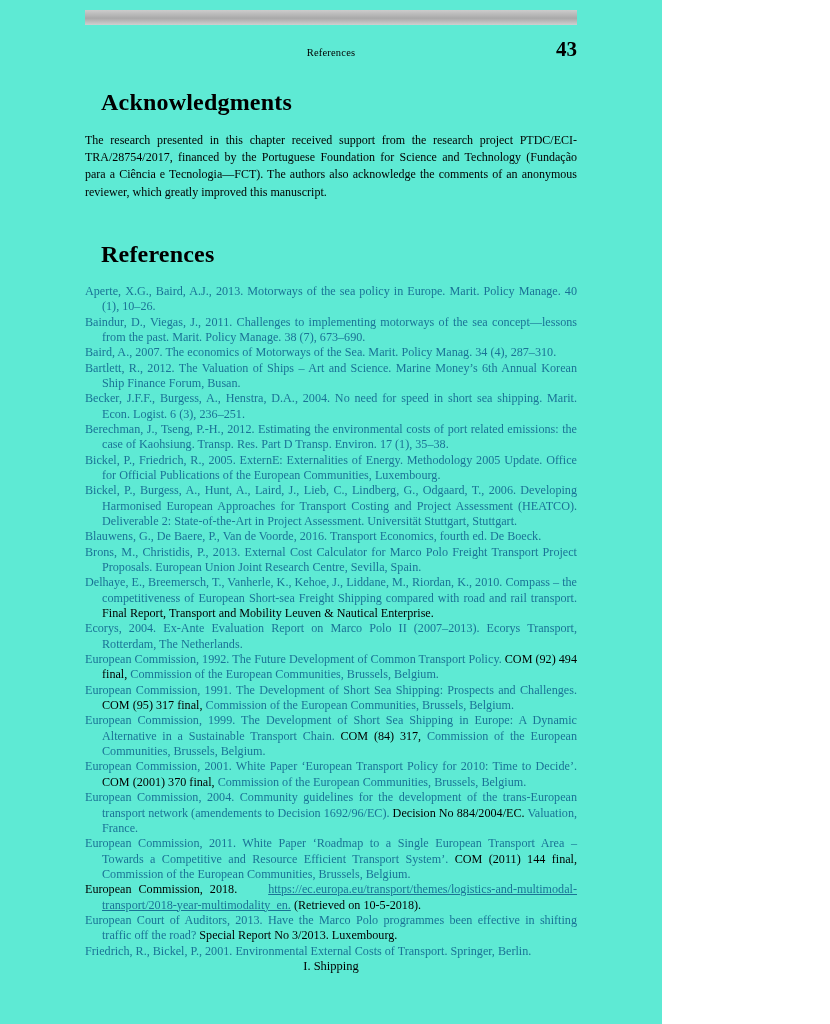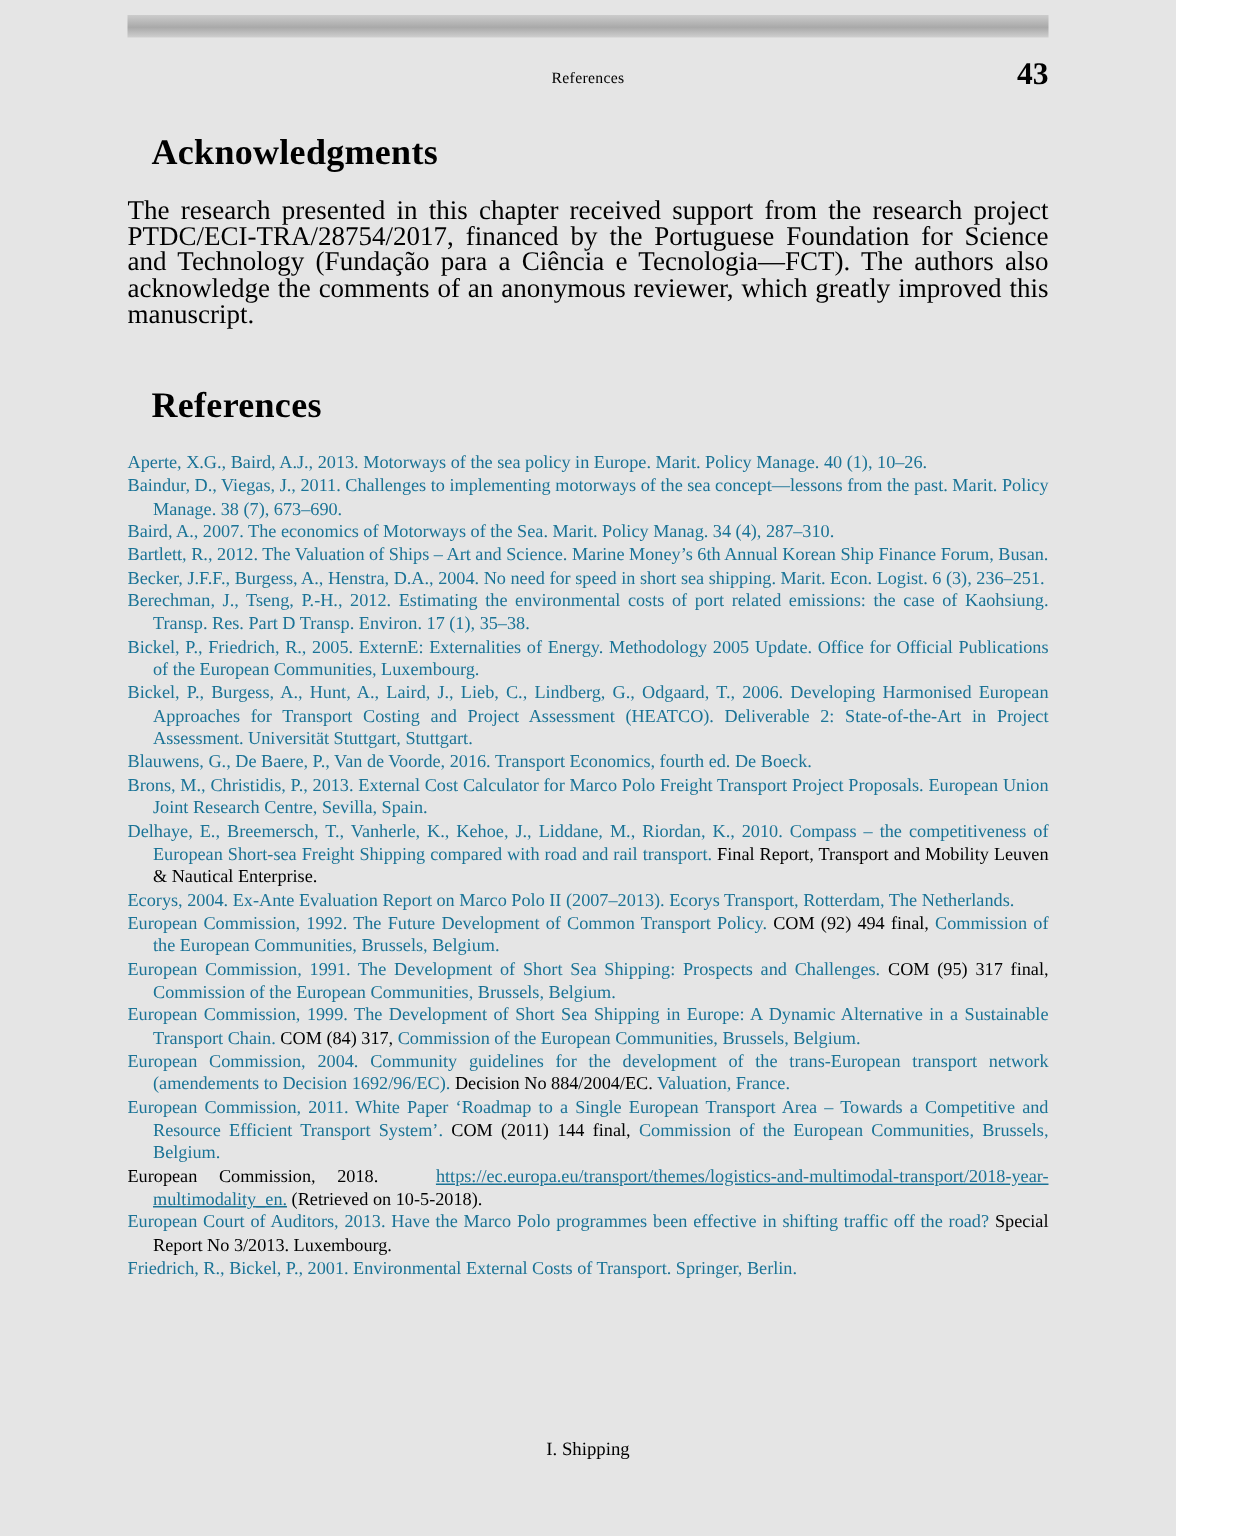--- a/index.html
+++ b/index.html
@@ -1,17 +1,17 @@
 <!DOCTYPE html>
 <html style="--link-color: #1a7396;"><head>
 <meta charset="utf-8">
 <style>
   html,body { margin:0; padding:0; background:#ffffff; }
   .page {
-    width:784px; height:1024px; background:#e5e5e5; position:relative;
+    width:662px; height:1024px; background:#5eead4; position:relative;
     font-family:"Liberation Serif","DejaVu Serif",serif; color:#000;
     overflow:hidden; box-sizing:border-box;
   }
   .content { padding:10px 85px 0 85px; }
   .topbar {
     height:15px; width:100%;
     background:linear-gradient(180deg,#cccccc 0%,#a9a9a9 55%,#cfcfcf 100%);
   }
   .running { position:relative; height:40px; margin-top:10px; }
   .running-title {
@@ -19,21 +19,21 @@
     font-size:10.5px; letter-spacing:.2px;
   }
   .page-num {
     position:absolute; right:0; top:2px; font-size:21px; font-weight:bold;
   }
   h1.section-heading {
     font-size:24px; font-weight:bold; margin:16px; letter-spacing:.2px;
   }
   .ack-heading { margin-top:14px !important; }
   .ack-body {
-    font-size:18px; line-height:17.2px; text-align:justify;
+    font-size:12px; line-height:17.2px; text-align:justify;
     margin:10px 0 0 0;
   }
   .refs-heading { margin-top:40px !important; }
   .ref-list { margin-top:13px; }
   .ref-entry {
     font-size:12.15px; line-height:15.35px; text-align:justify;
     margin:0; padding-left:17px; text-indent:-17px; color:#000;
   }
   .seg-link { color:var(--link-color,#1a7396); }
   .seg-url  { color:var(--link-color,#1a7396); text-decoration:underline;margin-left:24px; }
@@ -69,20 +69,21 @@
         <p class="ref-entry"><span class="seg-link">Berechman, J., Tseng, P.-H., 2012. Estimating the environmental costs of port related emissions: the case of Kaohsiung. Transp. Res. Part D Transp. Environ. 17 (1), 35–38.</span></p>
         <p class="ref-entry"><span class="seg-link">Bickel, P., Friedrich, R., 2005. ExternE: Externalities of Energy. Methodology 2005 Update. Office for Official Publications of the European Communities, Luxembourg.</span></p>
         <p class="ref-entry"><span class="seg-link">Bickel, P., Burgess, A., Hunt, A., Laird, J., Lieb, C., Lindberg, G., Odgaard, T., 2006. Developing Harmonised European Approaches for Transport Costing and Project Assessment (HEATCO). Deliverable 2: State-of-the-Art in Project Assessment. Universität Stuttgart, Stuttgart.</span></p>
         <p class="ref-entry"><span class="seg-link">Blauwens, G., De Baere, P., Van de Voorde, 2016. Transport Economics, fourth ed. De Boeck.</span></p>
         <p class="ref-entry"><span class="seg-link">Brons, M., Christidis, P., 2013. External Cost Calculator for Marco Polo Freight Transport Project Proposals. European Union Joint Research Centre, Sevilla, Spain.</span></p>
         <p class="ref-entry"><span class="seg-link">Delhaye, E., Breemersch, T., Vanherle, K., Kehoe, J., Liddane, M., Riordan, K., 2010. Compass – the competitiveness of European Short-sea Freight Shipping compared with road and rail transport. </span><span class="seg-plain">Final Report, Transport and Mobility Leuven &amp; Nautical Enterprise.</span></p>
         <p class="ref-entry"><span class="seg-link">Ecorys, 2004. Ex-Ante Evaluation Report on Marco Polo II (2007–2013). Ecorys Transport, Rotterdam, The Netherlands.</span></p>
         <p class="ref-entry"><span class="seg-link">European Commission, 1992. The Future Development of Common Transport Policy. </span><span class="seg-plain">COM (92) 494 final, </span><span class="seg-link">Commission of the European Communities, Brussels, Belgium.</span></p>
         <p class="ref-entry"><span class="seg-link">European Commission, 1991. The Development of Short Sea Shipping: Prospects and Challenges. </span><span class="seg-plain">COM (95) 317 final, </span><span class="seg-link">Commission of the European Communities, Brussels, Belgium.</span></p>
         <p class="ref-entry"><span class="seg-link">European Commission, 1999. The Development of Short Sea Shipping in Europe: A Dynamic Alternative in a Sustainable Transport Chain. </span><span class="seg-plain">COM (84) 317, </span><span class="seg-link">Commission of the European Communities, Brussels, Belgium.</span></p>
+        <p class="ref-entry"><span class="seg-link">European Commission, 2001. White Paper ‘European Transport Policy for 2010: Time to Decide’. </span><span class="seg-plain">COM (2001) 370 final, </span><span class="seg-link">Commission of the European Communities, Brussels, Belgium.</span></p>
         <p class="ref-entry"><span class="seg-link">European Commission, 2004. Community guidelines for the development of the trans-European transport network (amendements to Decision 1692/96/EC). </span><span class="seg-plain">Decision No 884/2004/EC. </span><span class="seg-link">Valuation, France.</span></p>
         <p class="ref-entry"><span class="seg-link">European Commission, 2011. White Paper ‘Roadmap to a Single European Transport Area – Towards a Competitive and Resource Efficient Transport System’. </span><span class="seg-plain">COM (2011) 144 final, </span><span class="seg-link">Commission of the European Communities, Brussels, Belgium.</span></p>
         <p class="ref-entry"><span class="seg-plain">European Commission, 2018. </span><span class="seg-url">https://ec.europa.eu/transport/themes/logistics-and-multimodal-transport/2018-year-multimodality_en.</span><span class="seg-plain"> (Retrieved on 10-5-2018).</span></p>
         <p class="ref-entry"><span class="seg-link">European Court of Auditors, 2013. Have the Marco Polo programmes been effective in shifting traffic off the road? </span><span class="seg-plain">Special Report No 3/2013. Luxembourg.</span></p>
         <p class="ref-entry"><span class="seg-link">Friedrich, R., Bickel, P., 2001. Environmental External Costs of Transport. Springer, Berlin.</span></p>
       </div>
   </div>
 
   <div class="footer">I. Shipping</div>
 </div>

